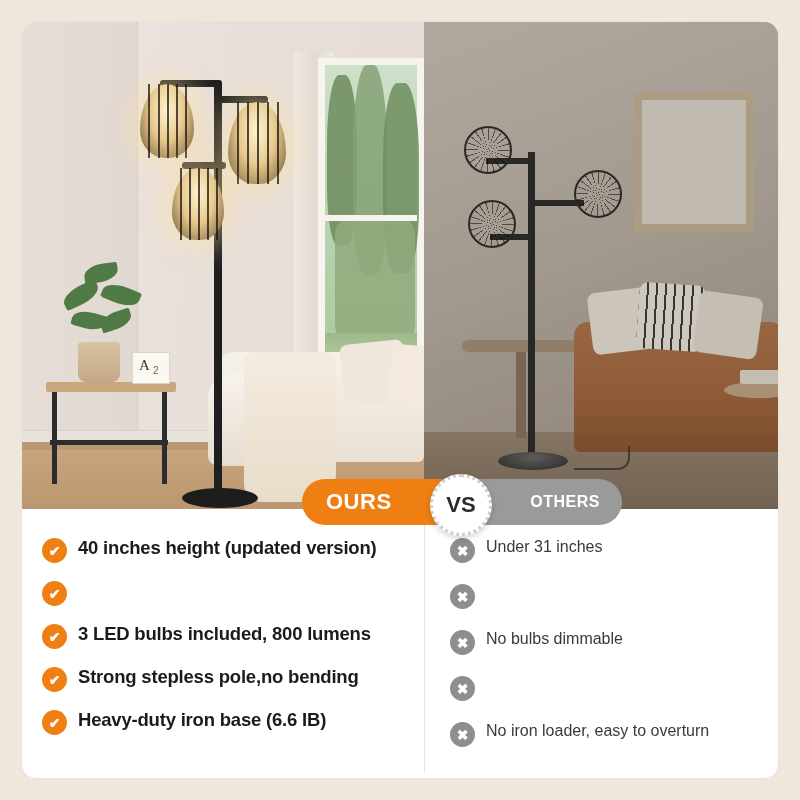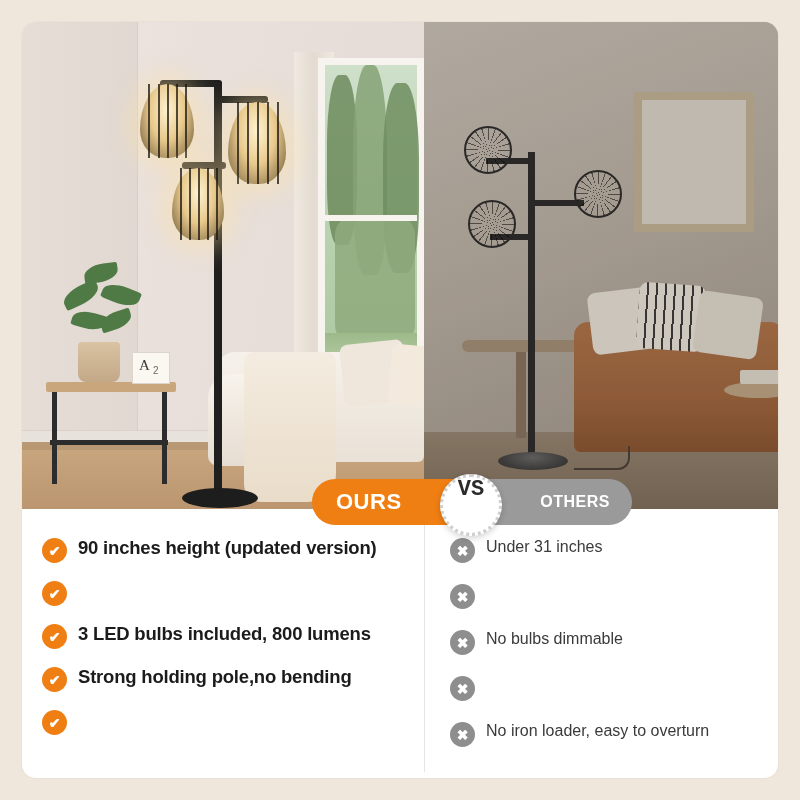--- a/index.html
+++ b/index.html
@@ -122,38 +122,37 @@
     border:2px solid #2a2a2a;
     background:repeating-conic-gradient(from 0deg,rgba(0,0,0,0.55) 0deg 3deg,rgba(0,0,0,0) 3deg 18deg);}
   .c1{left:40px;top:104px;}
   .c2{left:150px;top:148px;}
   .c3{left:44px;top:178px;}
   .r-cord{position:absolute;left:150px;top:424px;width:54px;height:22px;
     border-bottom:2px solid #4a4038;border-right:2px solid #4a4038;border-radius:0 0 12px 0;}
 
   
   .vs-bar{
-    position:absolute;left:290px;top:457px;width:320px;height:46px;
+    position:absolute;left:280px;top:457px;width:320px;height:46px;
     display:flex;align-items:center;z-index:12;
   }
   .vs-ours{
     width:152px;height:46px;background:#f07f13;border-radius:23px 0 0 23px;
     color:#fff;font-size:22px;font-weight:bold;letter-spacing:.5px;
     display:flex;align-items:center;padding-left:24px;box-sizing:border-box;
   }
   .vs-others{
     width:168px;height:46px;background:#9a9a9a;border-radius:0 23px 23px 0;
     color:#fff;font-size:16px;font-weight:bold;letter-spacing:.5px;
     display:flex;align-items:center;justify-content:flex-end;padding-right:22px;box-sizing:border-box;
   }
   .vs-circle{
     position:absolute;left:128px;top:-5px;width:56px;height:56px;border-radius:50%;
-    background:#fff;border:3px dotted #cfcfcf;display:flex;justify-content:center;
+    background:#fff;border:3px dotted #cfcfcf;display:flex;align-items:center;justify-content:center;
     box-shadow:0 2px 6px rgba(0,0,0,.18);
-    font-family:Liberation Mono, monospace;
   }
   .vs-circle span{font-size:22px;font-weight:bold;color:#2b2b2b;}
 
   
   .lists{position:absolute;left:0;top:487px;width:756px;height:269px;display:flex;}
   .col{position:relative;box-sizing:border-box;}
   .col.ours{width:402px;padding:28px 10px 0 20px;}
   .col.others{width:354px;padding:28px 10px 0 26px;}
   .divider{position:absolute;left:402px;top:500px;width:1px;height:250px;background:#e4e4e4;}
   .row{display:flex;align-items:flex-start;margin-bottom:17px;}
@@ -275,35 +274,36 @@
     </div>
   </div>
 
   <div class="divider"></div>
 
   <div class="lists">
 
     <div class="col ours">
       <div class="row">
         <div class="badge ok">✔</div>
-        <div class="txt-ours">90 inches height (updated version)</div>
+        <div class="txt-ours">40 inches height (updated version)</div>
       </div>
       <div class="row">
         <div class="badge ok">✔</div>
       </div>
       <div class="row">
         <div class="badge ok">✔</div>
         <div class="txt-ours">3 LED bulbs included, 800 lumens</div>
       </div>
       <div class="row">
         <div class="badge ok">✔</div>
-        <div class="txt-ours">Strong holding pole,no bending</div>
-      </div>
-      <div class="row">
-        <div class="badge ok">✔</div>
+        <div class="txt-ours">Strong stepless pole,no bending</div>
+      </div>
+      <div class="row">
+        <div class="badge ok">✔</div>
+        <div class="txt-ours">Heavy-duty iron base (6.6 IB)</div>
       </div>
     </div>
 
     <div class="col others">
       <div class="row others">
         <div class="badge no">✖</div>
         <div class="txt-others">Under 31 inches</div>
       </div>
       <div class="row others">
         <div class="badge no">✖</div>

